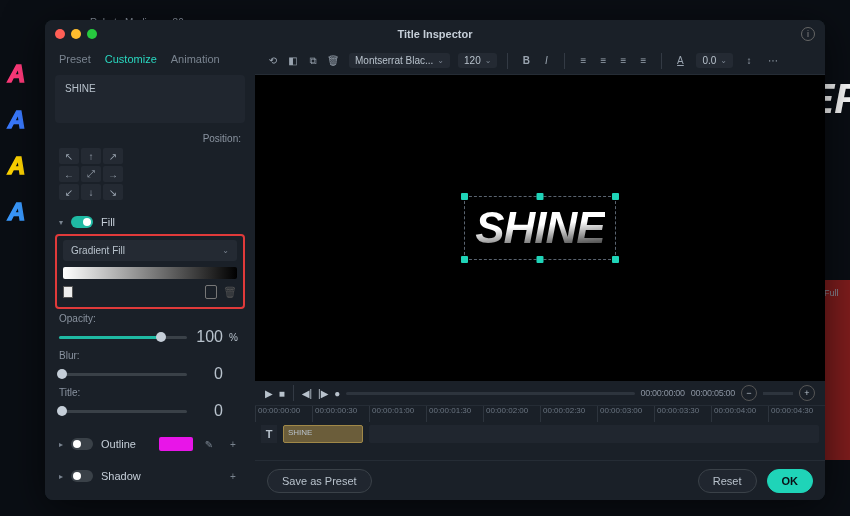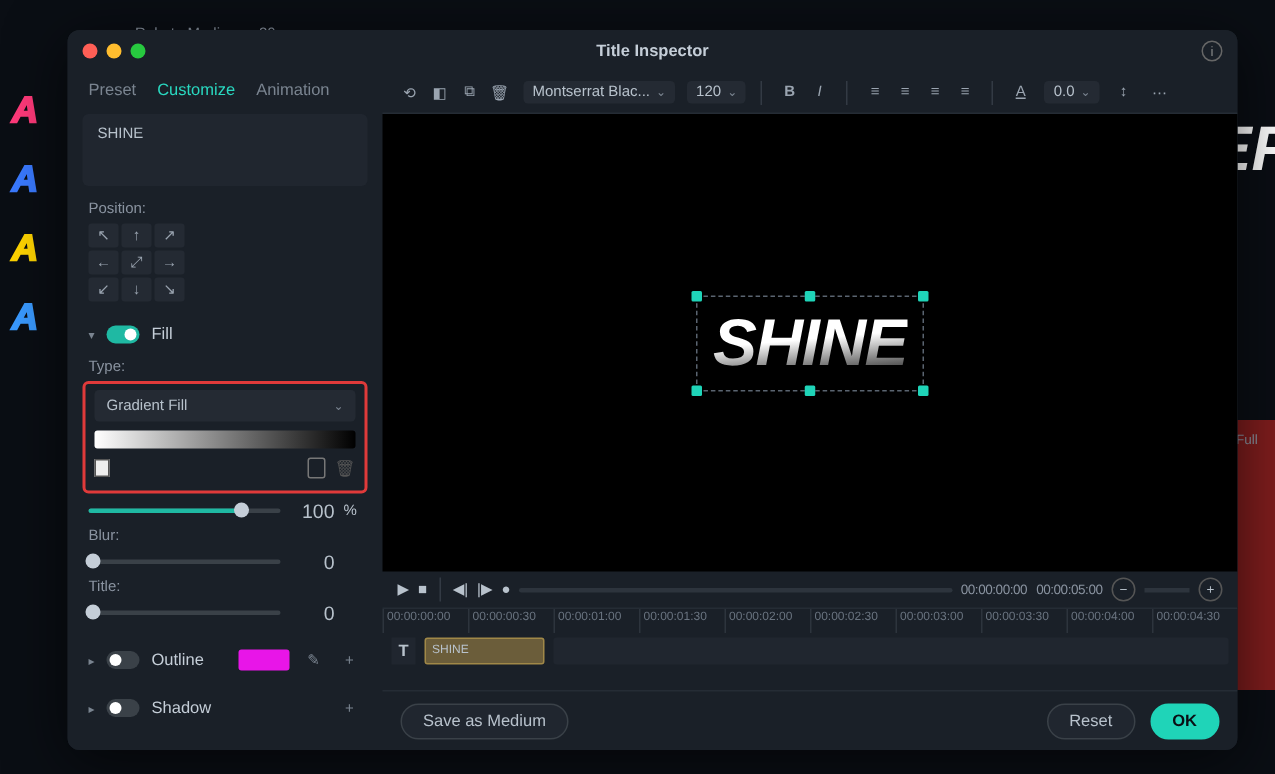--- a/index.html
+++ b/index.html
@@ -19,21 +19,21 @@
 
 .body { flex:1; display:flex; }
 .left { width:210px; background:#1a2028; display:flex; flex-direction:column; padding:0 4px 8px 4px; overflow:hidden; }
 .tabs { display:flex; gap:14px; padding:6px 10px; font-size:11px; }
 .tabs span { color:#7a8490; cursor:pointer; }
 .tabs .active { color:#29d8c0; }
 
 .card { background:#20262f; border-radius:4px; padding:8px 10px; margin:4px 6px; }
 .card.textcard { height:48px; font-size:10px; }
 
-.sect-label { font-size:10px; color:#8a93a0; margin:6px 10px 4px; }
+.sect-label { font-size:10px; color:#8a93a0; margin:6px 10px 4px;text-align:right; }
 .arrows { display:grid; grid-template-columns:repeat(3,20px); grid-template-rows:repeat(3,16px); gap:2px; justify-content:start; margin:0 10px 8px; color:#9aa4b0; font-size:10px; }
 .arrows div{display:flex;align-items:center;justify-content:center;background:#242a33;border-radius:2px;}
 
 .section { margin:4px 0; }
 .section-head { display:flex; align-items:center; gap:8px; padding:4px 10px; font-size:11px; color:#c5ced8; cursor:pointer; }
 .chev { font-size:8px; color:#7a8490; }
 .toggle { width:22px; height:12px; border-radius:6px; position:relative; }
 .toggle.on { background:#1fb9a3; } .toggle.off { background:#3a4148; }
 .toggle::after{content:"";position:absolute;width:8px;height:8px;background:#fff;border-radius:50%;top:2px;}
 .toggle.on::after{right:2px;} .toggle.off::after{left:2px;}
@@ -44,21 +44,21 @@
 .gradctl { display:flex; gap:6px; align-items:center; }
 .stop { width:10px; height:12px; background:#eee; border:1px solid #555; }
 .eyedrop { width:12px; height:14px; border:1px solid #777; border-radius:2px; margin-left:auto; }
 .trash { color:#555; font-size:11px; }
 
 .sliderrow { display:flex; align-items:center; gap:6px; margin:4px 10px; }
 .sliderrow .lbl { width:100%; font-size:10px; color:#8a93a0; }
 .slider { flex:1; height:3px; background:#3a4148; border-radius:2px; position:relative; }
 .slider .track { position:absolute; height:3px; background:#1fb9a3; border-radius:2px; }
 .slider .thumb { position:absolute; width:10px; height:10px; background:#c5ced8; border-radius:50%; top:-4px; }
-.val { width:30px; text-align:right; font-size:13px; }
+.val { width:30px; text-align:right; font-size:16px; }
 .unit { width:12px; font-size:10px; }
 
 .colorswatch { width:34px; height:14px; border-radius:2px; }
 .colorswatch.magenta { background:#e815e8; }
 .iconbtn { width:16px; height:16px; color:#7a8490; display:flex; align-items:center; justify-content:center; font-size:10px; }
 
 .right { flex:1; display:flex; flex-direction:column; background:#1a2028; }
 .toolbar { height:28px; display:flex; align-items:center; gap:8px; padding:0 10px; border-bottom:1px solid #252c35; font-size:10px; }
 .toolbar .grp { display:flex; gap:4px; align-items:center; }
 .toolbar .drop { display:flex; align-items:center; gap:4px; background:#242a33; padding:2px 6px; border-radius:3px; }
@@ -144,34 +144,36 @@
           <div>↓</div>
           <div>↘</div>
       </div>
 
       <div class="section">
         <div class="section-head">
           <span class="chev">▾</span>
           <span class="toggle on"></span>
           <span>Fill</span>
         </div>
-        <div class="sect-label">Type:</div>
         <div class="redbox">
           <div class="select">
             <span>Gradient Fill</span>
             <span class="chev">⌄</span>
           </div>
           <div class="gradbar"></div>
           <div class="gradctl">
             <div class="stop"></div>
             <div class="eyedrop"></div>
             <div class="trash">🗑</div>
           </div>
         </div>
 
+        <div class="sliderrow">
+            <div class="lbl">Opacity:</div>
+          </div>
         <div class="sliderrow">
           <div class="slider">
               <div class="track" style="width:78%"></div>
               <div class="thumb" style="left:76%"></div>
             </div>
           <div class="val">100</div>
           <div class="unit">%</div>
         </div>
 
         <div class="sliderrow">
@@ -304,20 +306,20 @@
           <span>00:00:04:30</span>
         </div>
         <div class="track-row">
           <div class="track-label">T</div>
           <div class="clip">SHINE</div>
           <div class="track-rest"></div>
         </div>
       </div>
 
       <div class="footer">
-        <div class="btn">Save as Medium</div>
+        <div class="btn">Save as Preset</div>
         <div class="spacer"></div>
         <div class="btn">Reset</div>
         <div class="btn primary">OK</div>
       </div>
     </div>
   </div>
 </div>
 
 </body></html>

